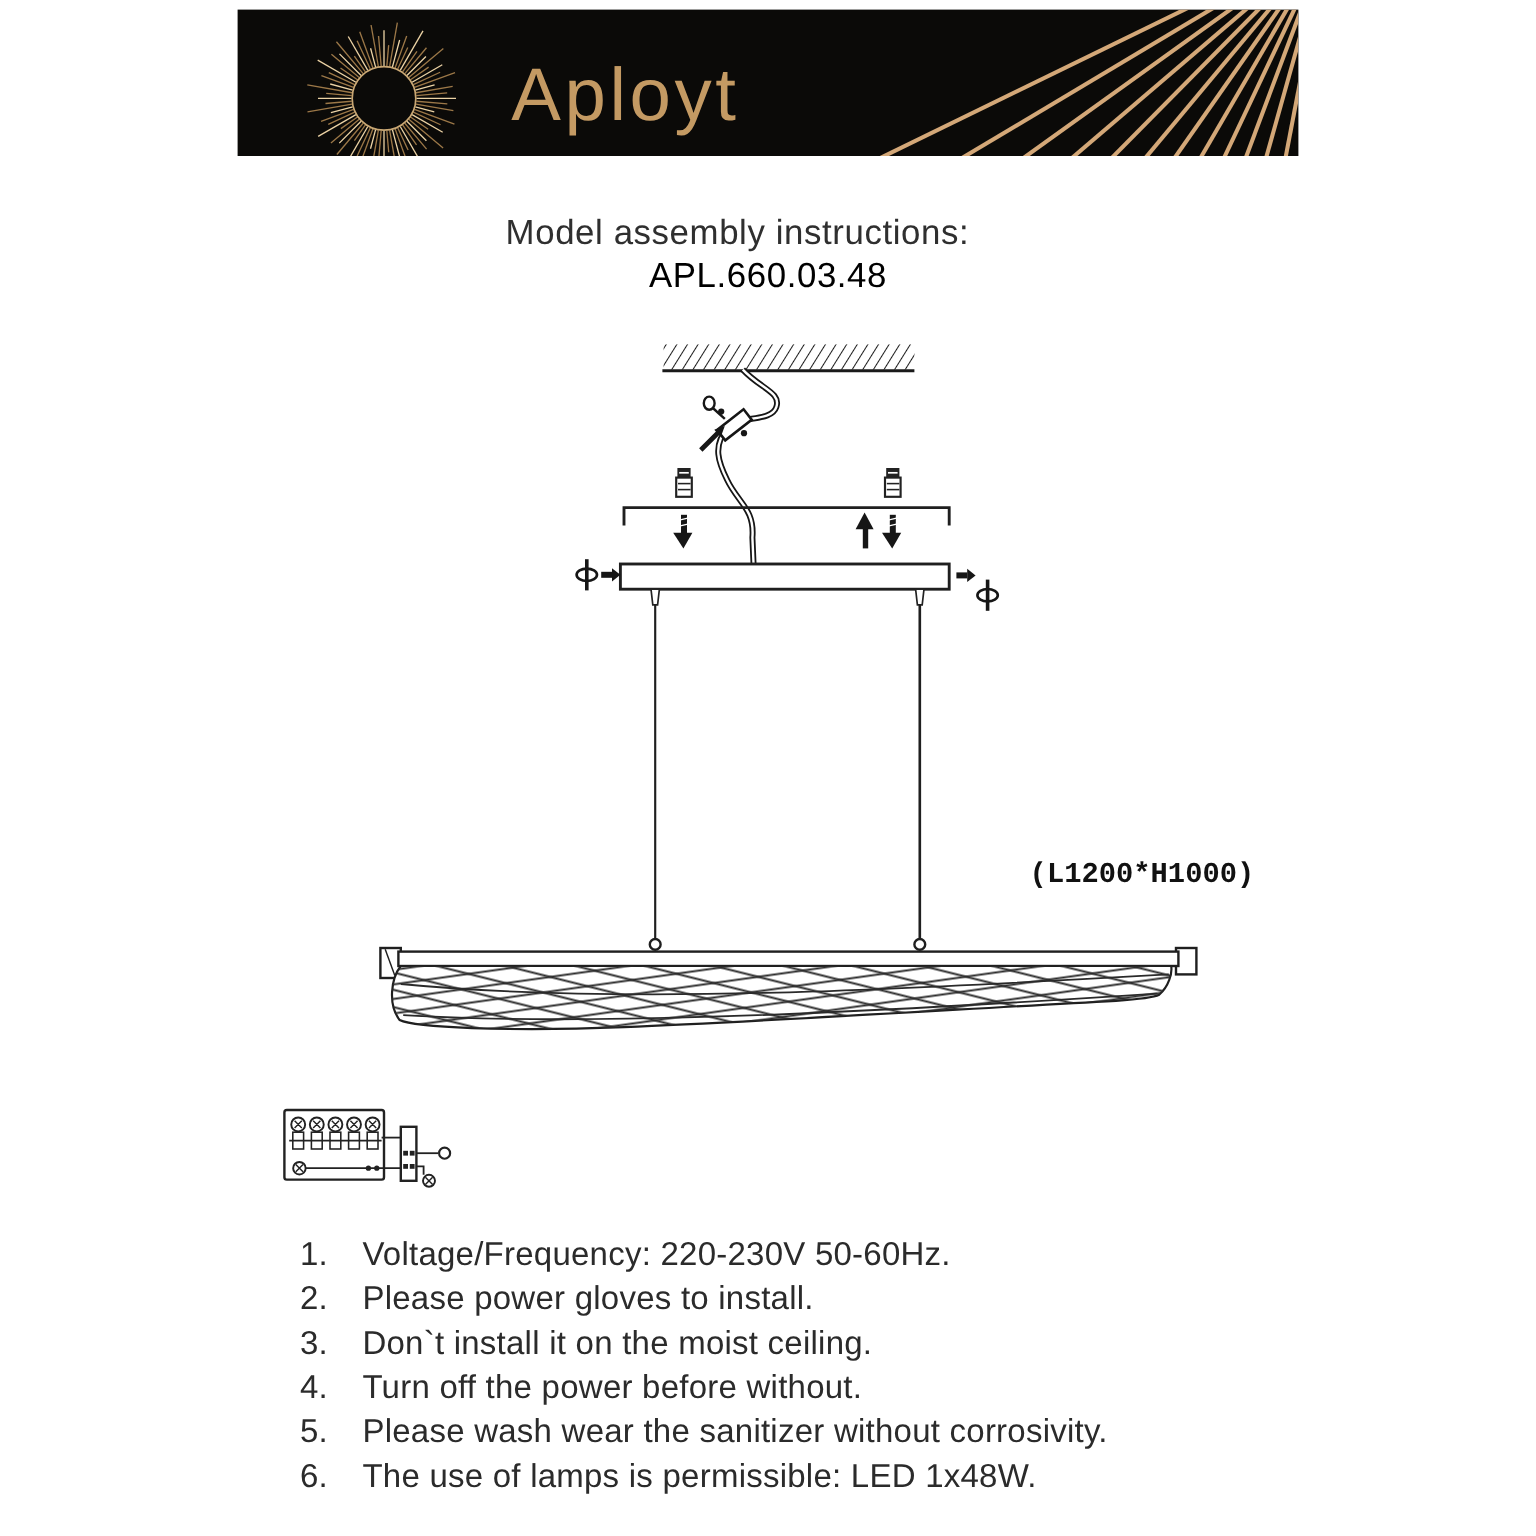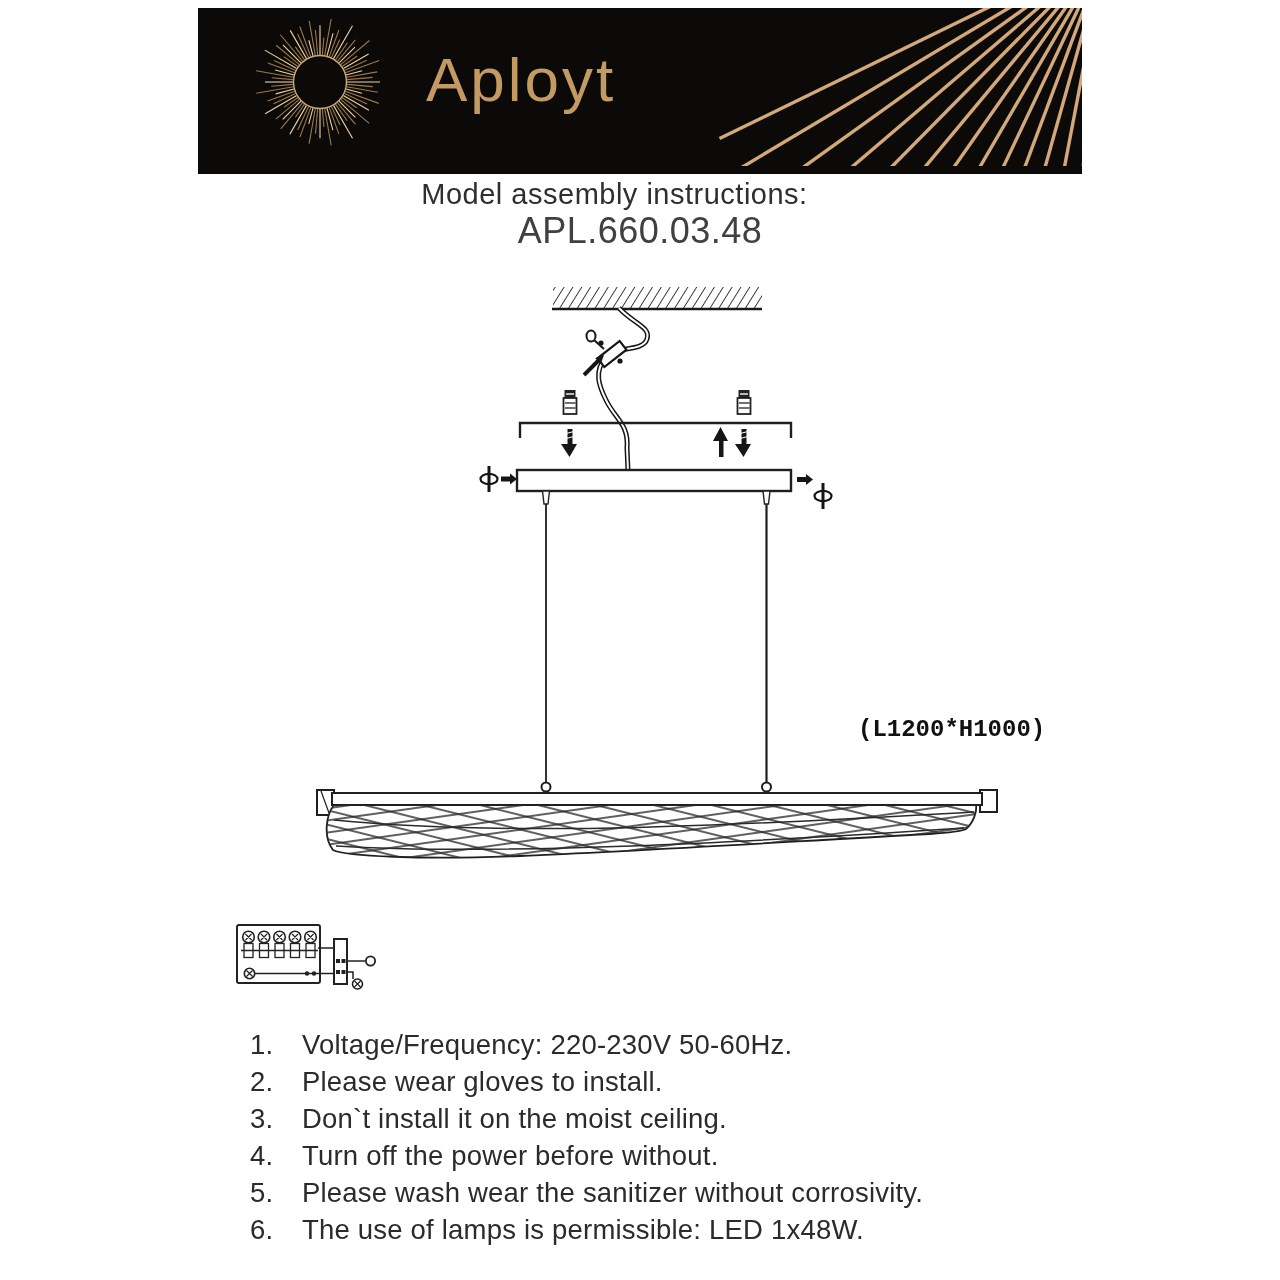--- a/index.html
+++ b/index.html
@@ -1,30 +1,30 @@
 <!DOCTYPE html>
 <html><head>
 <meta charset="utf-8">
 <style>
   html,body{margin:0;padding:0;background:#ffffff;}
   .page{position:relative;width:1280px;height:1280px;background:#fff;overflow:hidden;
         font-family:"Liberation Sans",sans-serif;color:#2b2b2b;}
 
   
-  .banner{position:absolute;left:198px;top:8px;width:884px;height:166px;
+  .banner{position:absolute;left:198px;top:8px;width:884px;height:122px;
           background:#0b0a08;overflow:hidden;}
   .banner svg{position:absolute;left:0;top:0;}
   .brand-word{position:absolute;left:228px;top:36px;font-size:62px;font-weight:400;
               letter-spacing:3px;color:#c49a63;font-family:"Liberation Sans",sans-serif;}
 
   
   .doc-title{position:absolute;left:0;top:176px;width:1229px;text-align:center;
              font-size:29px;line-height:37px;letter-spacing:.5px;color:#2f2f2f;}
   .doc-model{position:absolute;left:0;top:212px;width:1280px;text-align:center;
-             font-size:36px;line-height:37px;letter-spacing:.5px;color:#404040;}
+             font-size:29px;line-height:37px;letter-spacing:.5px;color:#000000;}
 
   
   .diagram-svg{position:absolute;left:0;top:0;width:1280px;height:1280px;}
   .dim-label{position:absolute;left:858px;top:716px;font-size:24px;font-weight:bold;
              font-family:"Liberation Mono",monospace;color:#111;letter-spacing:0;}
 
   
   .inst-list{position:absolute;left:250px;top:1026px;width:860px;}
   .inst-row{display:flex;align-items:flex-start;font-size:27.5px;line-height:37px;
             letter-spacing:.2px;color:#2b2b2b;}
@@ -290,21 +290,21 @@
 
   <div class="dim-label">(L1200*H1000)</div>
 
   <div class="inst-list">
     <div class="inst-row">
       <span class="inst-num">1.</span>
       <span class="inst-text">Voltage/Frequency: 220-230V 50-60Hz.</span>
     </div>
     <div class="inst-row">
       <span class="inst-num">2.</span>
-      <span class="inst-text">Please wear gloves to install.</span>
+      <span class="inst-text">Please power gloves to install.</span>
     </div>
     <div class="inst-row">
       <span class="inst-num">3.</span>
       <span class="inst-text">Don`t install it on the moist ceiling.</span>
     </div>
     <div class="inst-row">
       <span class="inst-num">4.</span>
       <span class="inst-text">Turn off the power before without.</span>
     </div>
     <div class="inst-row">

